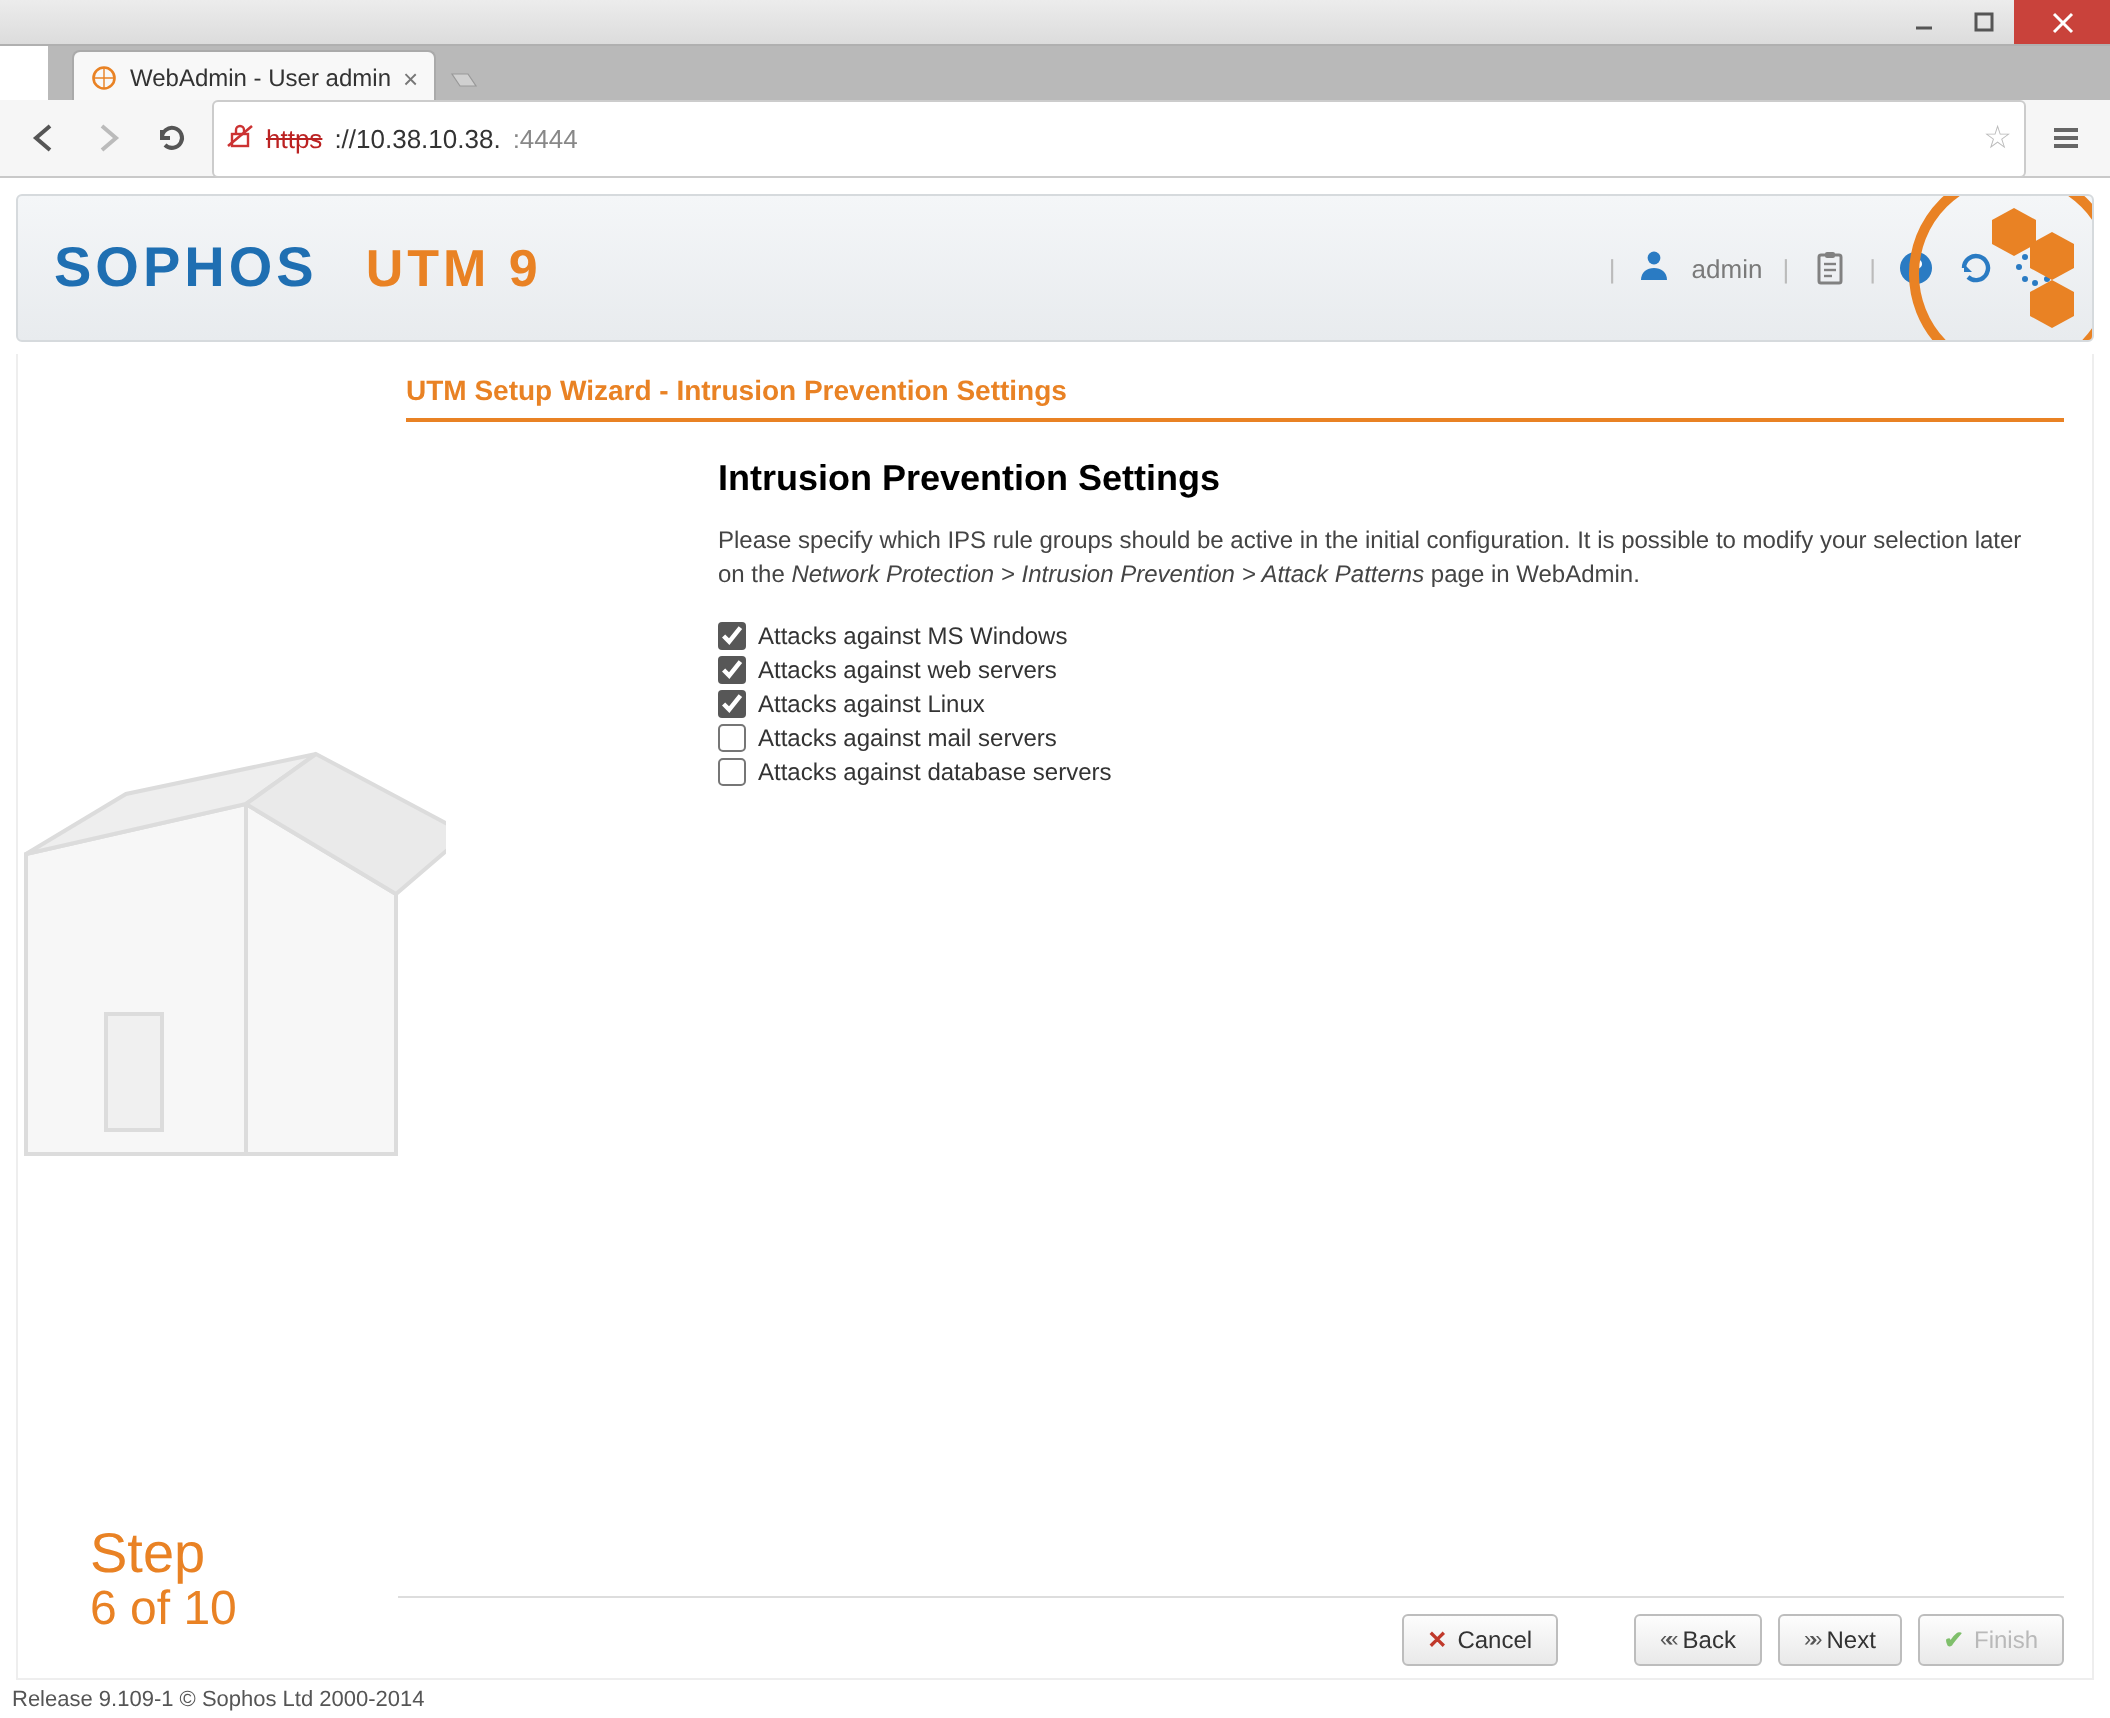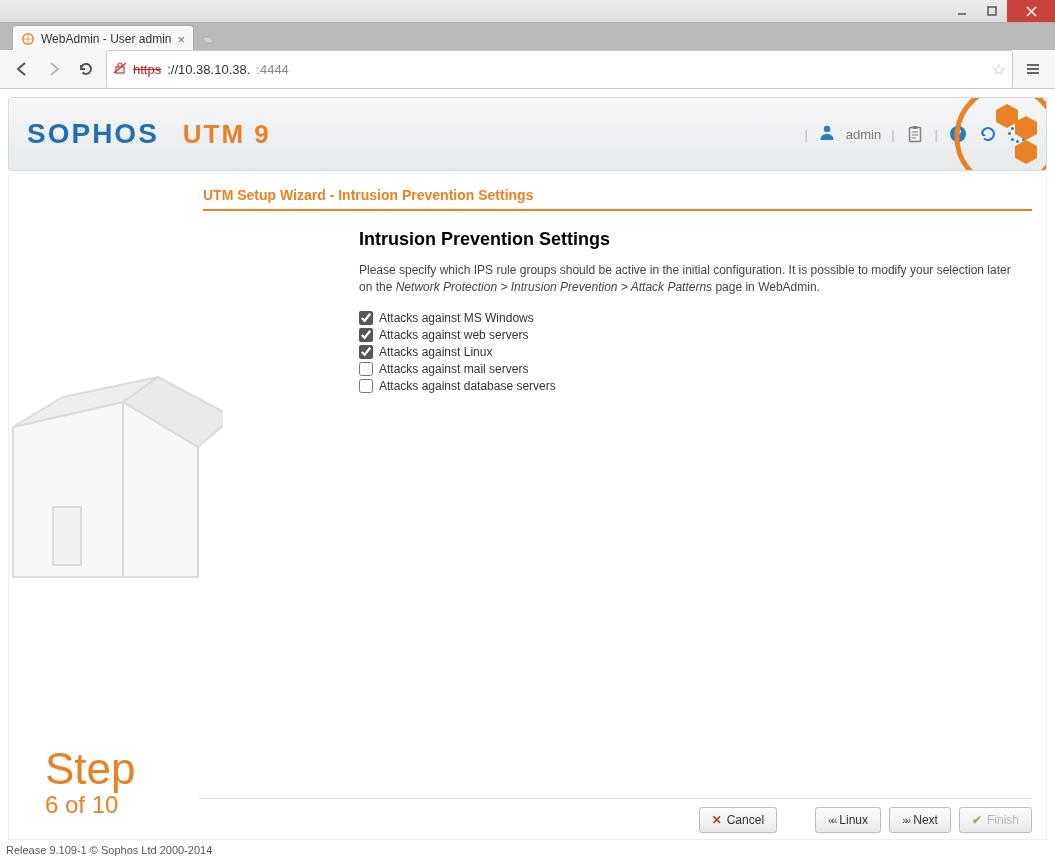--- a/index.html
+++ b/index.html
@@ -19,21 +19,21 @@
   border-bottom: 1px solid #b0b0b0;
   display: flex;
   justify-content: flex-end;
   align-items: stretch;
 }
 .win-btn { width: 30px; display:flex; align-items:center; justify-content:center; color:#555; }
 .win-close { background:#c9423b; color:#fff; width:48px; }
 
 
 .browser-top { background:#fff; border-bottom:1px solid #c9c9c9; }
-.tab-strip { height:27px; display:flex; align-items:flex-end; padding-left:12px; background:#b9b9b9; }
+.tab-strip { height:27px; display:flex; align-items:flex-end; padding-left:12px; background:#b9b9b9;margin-left:24px; }
 .tab {
   display:flex; align-items:center; gap:6px;
   background:#f8f8f8; border:1px solid #aaa; border-bottom:none;
   border-radius:4px 4px 0 0; padding:4px 8px 2px 8px;
   font-size:12px; color:#333; height:25px;
 }
 .tab .favicon { width:14px; height:14px; }
 .tab .tab-close { color:#777; font-size:13px; cursor:pointer; }
 .new-tab { width:20px; height:20px; margin-left:4px; display:flex; align-items:center; justify-content:center; color:#888; }
 
@@ -73,21 +73,21 @@
 
 .hex-badge { position:absolute; right:-16px; top:-16px; width:110px; height:110px; }
 .hex-badge svg { width:100%; height:100%; }
 
 
 .main-wrap { flex:1; display:flex; margin: 6px 8px 0 8px; background:#fff; border:1px solid #eee; border-top:none; }
 .left-pane { width:190px; position:relative; background:#fff; }
 .house-svg { position:absolute; top:130px; left:-6px; width:220px; height:300px; opacity:1; }
 
 .step-block { position:absolute; left:36px; bottom:20px; color:#e98224; font-weight:300; }
-.step-block .lbl { font-size:44px; line-height:1; }
+.step-block .lbl { font-size:28px; line-height:1; }
 .step-block .num { font-size:24px; }
 
 .right-pane { flex:1; position:relative; }
 .breadcrumb-title {
   color:#e98224; font-weight:bold; font-size:14px; padding:10px 0 6px 0;
   border-bottom:2px solid #e98224; margin-right:14px;
 }
 .content { padding:18px 20px 0 160px; }
 .content-inner { }
 .h1 { font-size:18px; font-weight:bold; color:#000; margin-bottom:12px; }
@@ -313,21 +313,21 @@
         </div>
       </div>
 
       <div class="btn-row">
         <button class="btn">
           <span class="ic-x">✕</span>
           <span>Cancel</span>
         </button>
         <button class="btn" style="margin-left:30px">
           <span class="ic-chev">««</span>
-          <span>Linux</span>
+          <span>Back</span>
         </button>
         <button class="btn">
           <span class="ic-chev">»»</span>
           <span>Next</span>
         </button>
         <button class="btn disabled">
           <span class="ic-check">✔</span>
           <span>Finish</span>
         </button>
       </div>

